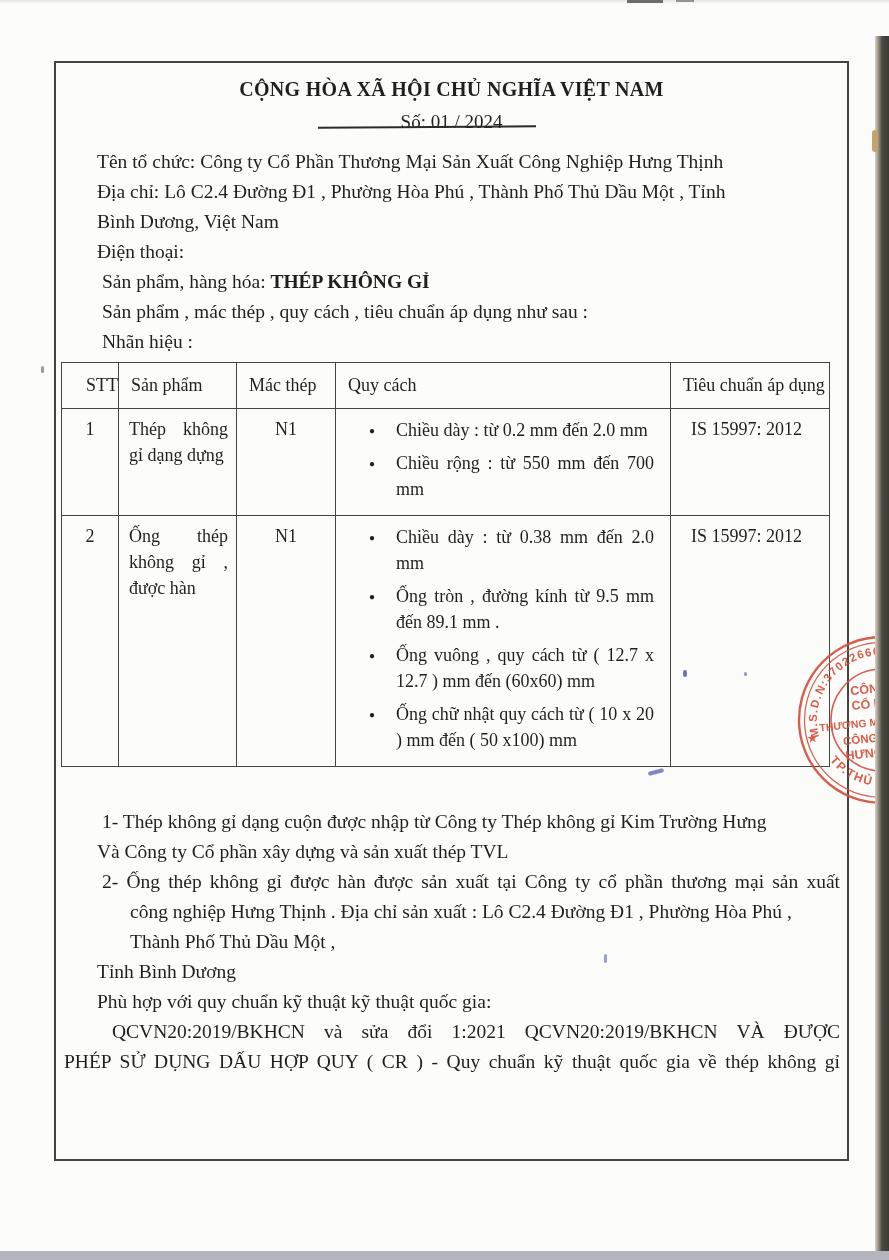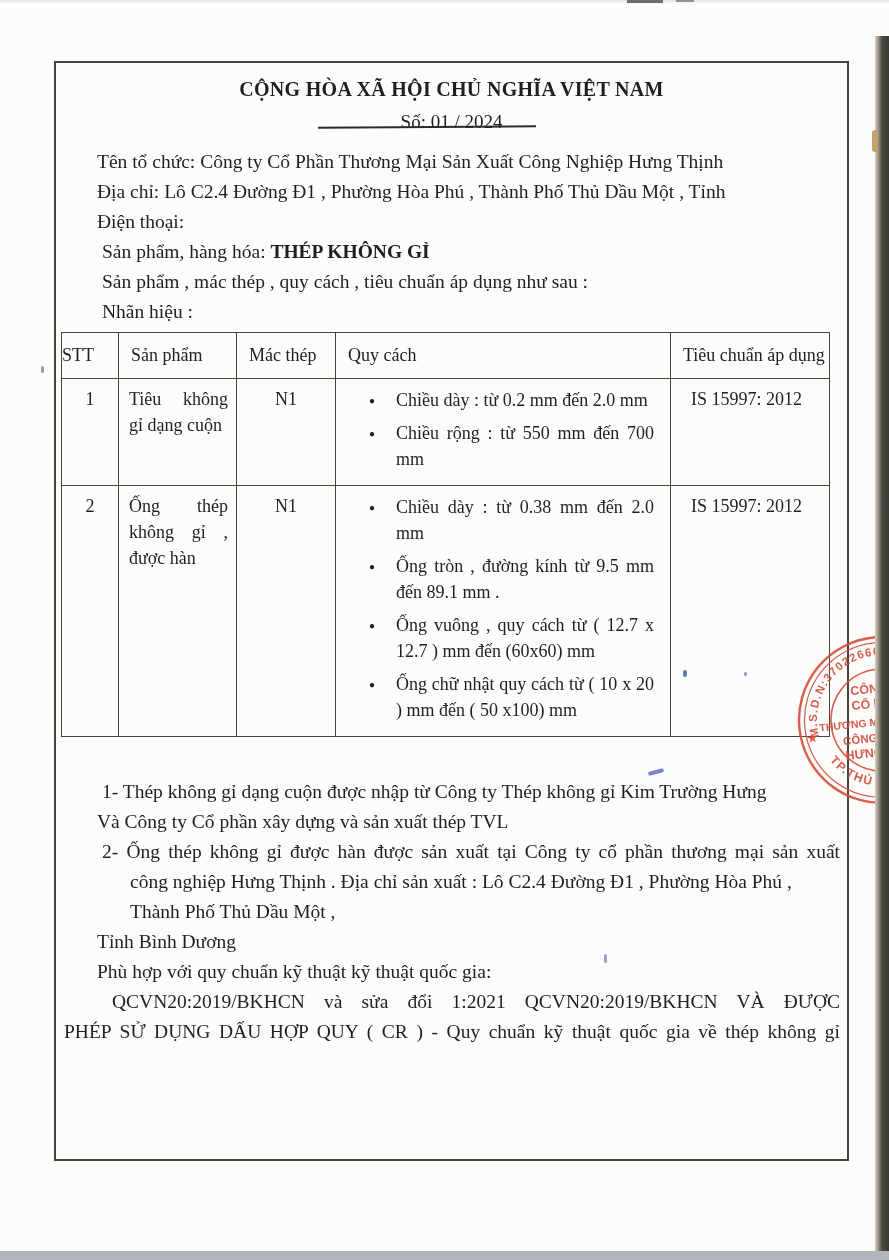--- a/index.html
+++ b/index.html
@@ -33,21 +33,21 @@
 
   .ln  { margin-left:41px; margin-right:7px; font-size:19.5px; line-height:30px; min-height:30px; white-space:nowrap; }
   .ind { margin-left:46px; }
   .org { margin-top:12px; }
   .bold { font-weight:bold; }
 
   table.spec-table { margin-top:5px; margin-left:5px; width:768px; border-collapse:collapse; table-layout:fixed; }
   .spec-table th, .spec-table td { border:1.5px solid #45443f; font-size:18px; font-weight:normal; }
   .spec-table thead tr { height:46px; }
   .spec-table th { text-align:left; padding:0 2px 0 12px; white-space:nowrap; overflow:visible; }
-  .spec-table th.ctr { text-align:left; padding:0; }
+  .spec-table th.ctr { text-align:right; padding:0; }
   .spec-table td { vertical-align:top; line-height:26px; padding-top:7px; }
   td.ctr  { text-align:center; }
   td.prod { padding:7px 8px 6px 10px; text-align:justify; }
   td.spec { padding:8px 16px 6px 0; }
   td.std  { padding:7px 4px 0 20px; white-space:nowrap; }
   ul.specs { margin:0; padding:0 0 0 60px; list-style:none; }
   ul.specs li { position:relative; text-align:justify; margin-bottom:7px; }
   ul.specs li::before { content:"●"; position:absolute; left:-27px; top:1px; font-size:10px; }
 
   .nt { font-size:19.5px; line-height:30px; min-height:30px; white-space:nowrap; }
@@ -100,20 +100,21 @@
     </g>
   </svg>
 
   <div class="frame">
     <div class="nat c">CỘNG HÒA XÃ HỘI CHỦ NGHĨA VIỆT NAM</div>
     <div class="motto-line"></div>
     <div class="num c">Số: 01 / 2024</div>
 
     <div class="ln org">Tên tổ chức: Công ty Cổ Phần Thương Mại Sản Xuất Công Nghiệp Hưng Thịnh</div>
     <div class="ln">Địa chỉ: Lô C2.4 Đường Đ1 , Phường Hòa Phú , Thành Phố Thủ Dầu Một , Tỉnh</div>
+    <div class="ln">Bình Dương, Việt Nam</div>
     <div class="ln">Điện thoại:</div>
     <div class="ln ind"><span>Sản phẩm, hàng hóa: </span><span class="bold">THÉP KHÔNG GỈ</span></div>
     <div class="ln ind">Sản phẩm , mác thép , quy cách , tiêu chuẩn áp dụng như sau :</div>
     <div class="ln ind">Nhãn hiệu :</div>
 
     <table class="spec-table">
       <colgroup>
           <col style="width:57px">
           <col style="width:118px">
           <col style="width:99px">
@@ -125,21 +126,21 @@
           <th class="ctr">STT</th>
           <th style="">Sản phẩm</th>
           <th>Mác thép</th>
           <th>Quy cách</th>
           <th>Tiêu chuẩn áp dụng</th>
         </tr>
       </thead>
       <tbody>
         <tr>
           <td class="ctr">1</td>
-          <td class="prod">Tiêu không gỉ dạng cuộn</td>
+          <td class="prod">Thép không gỉ dạng dựng</td>
           <td class="ctr">N1</td>
           <td class="spec">
             <ul class="specs">
               <li>Chiều dày : từ 0.2 mm đến 2.0 mm</li>
               <li>Chiều rộng : từ 550 mm đến 700 mm</li>
             </ul>
           </td>
           <td class="std">IS 15997: 2012</td>
         </tr>
         <tr>

